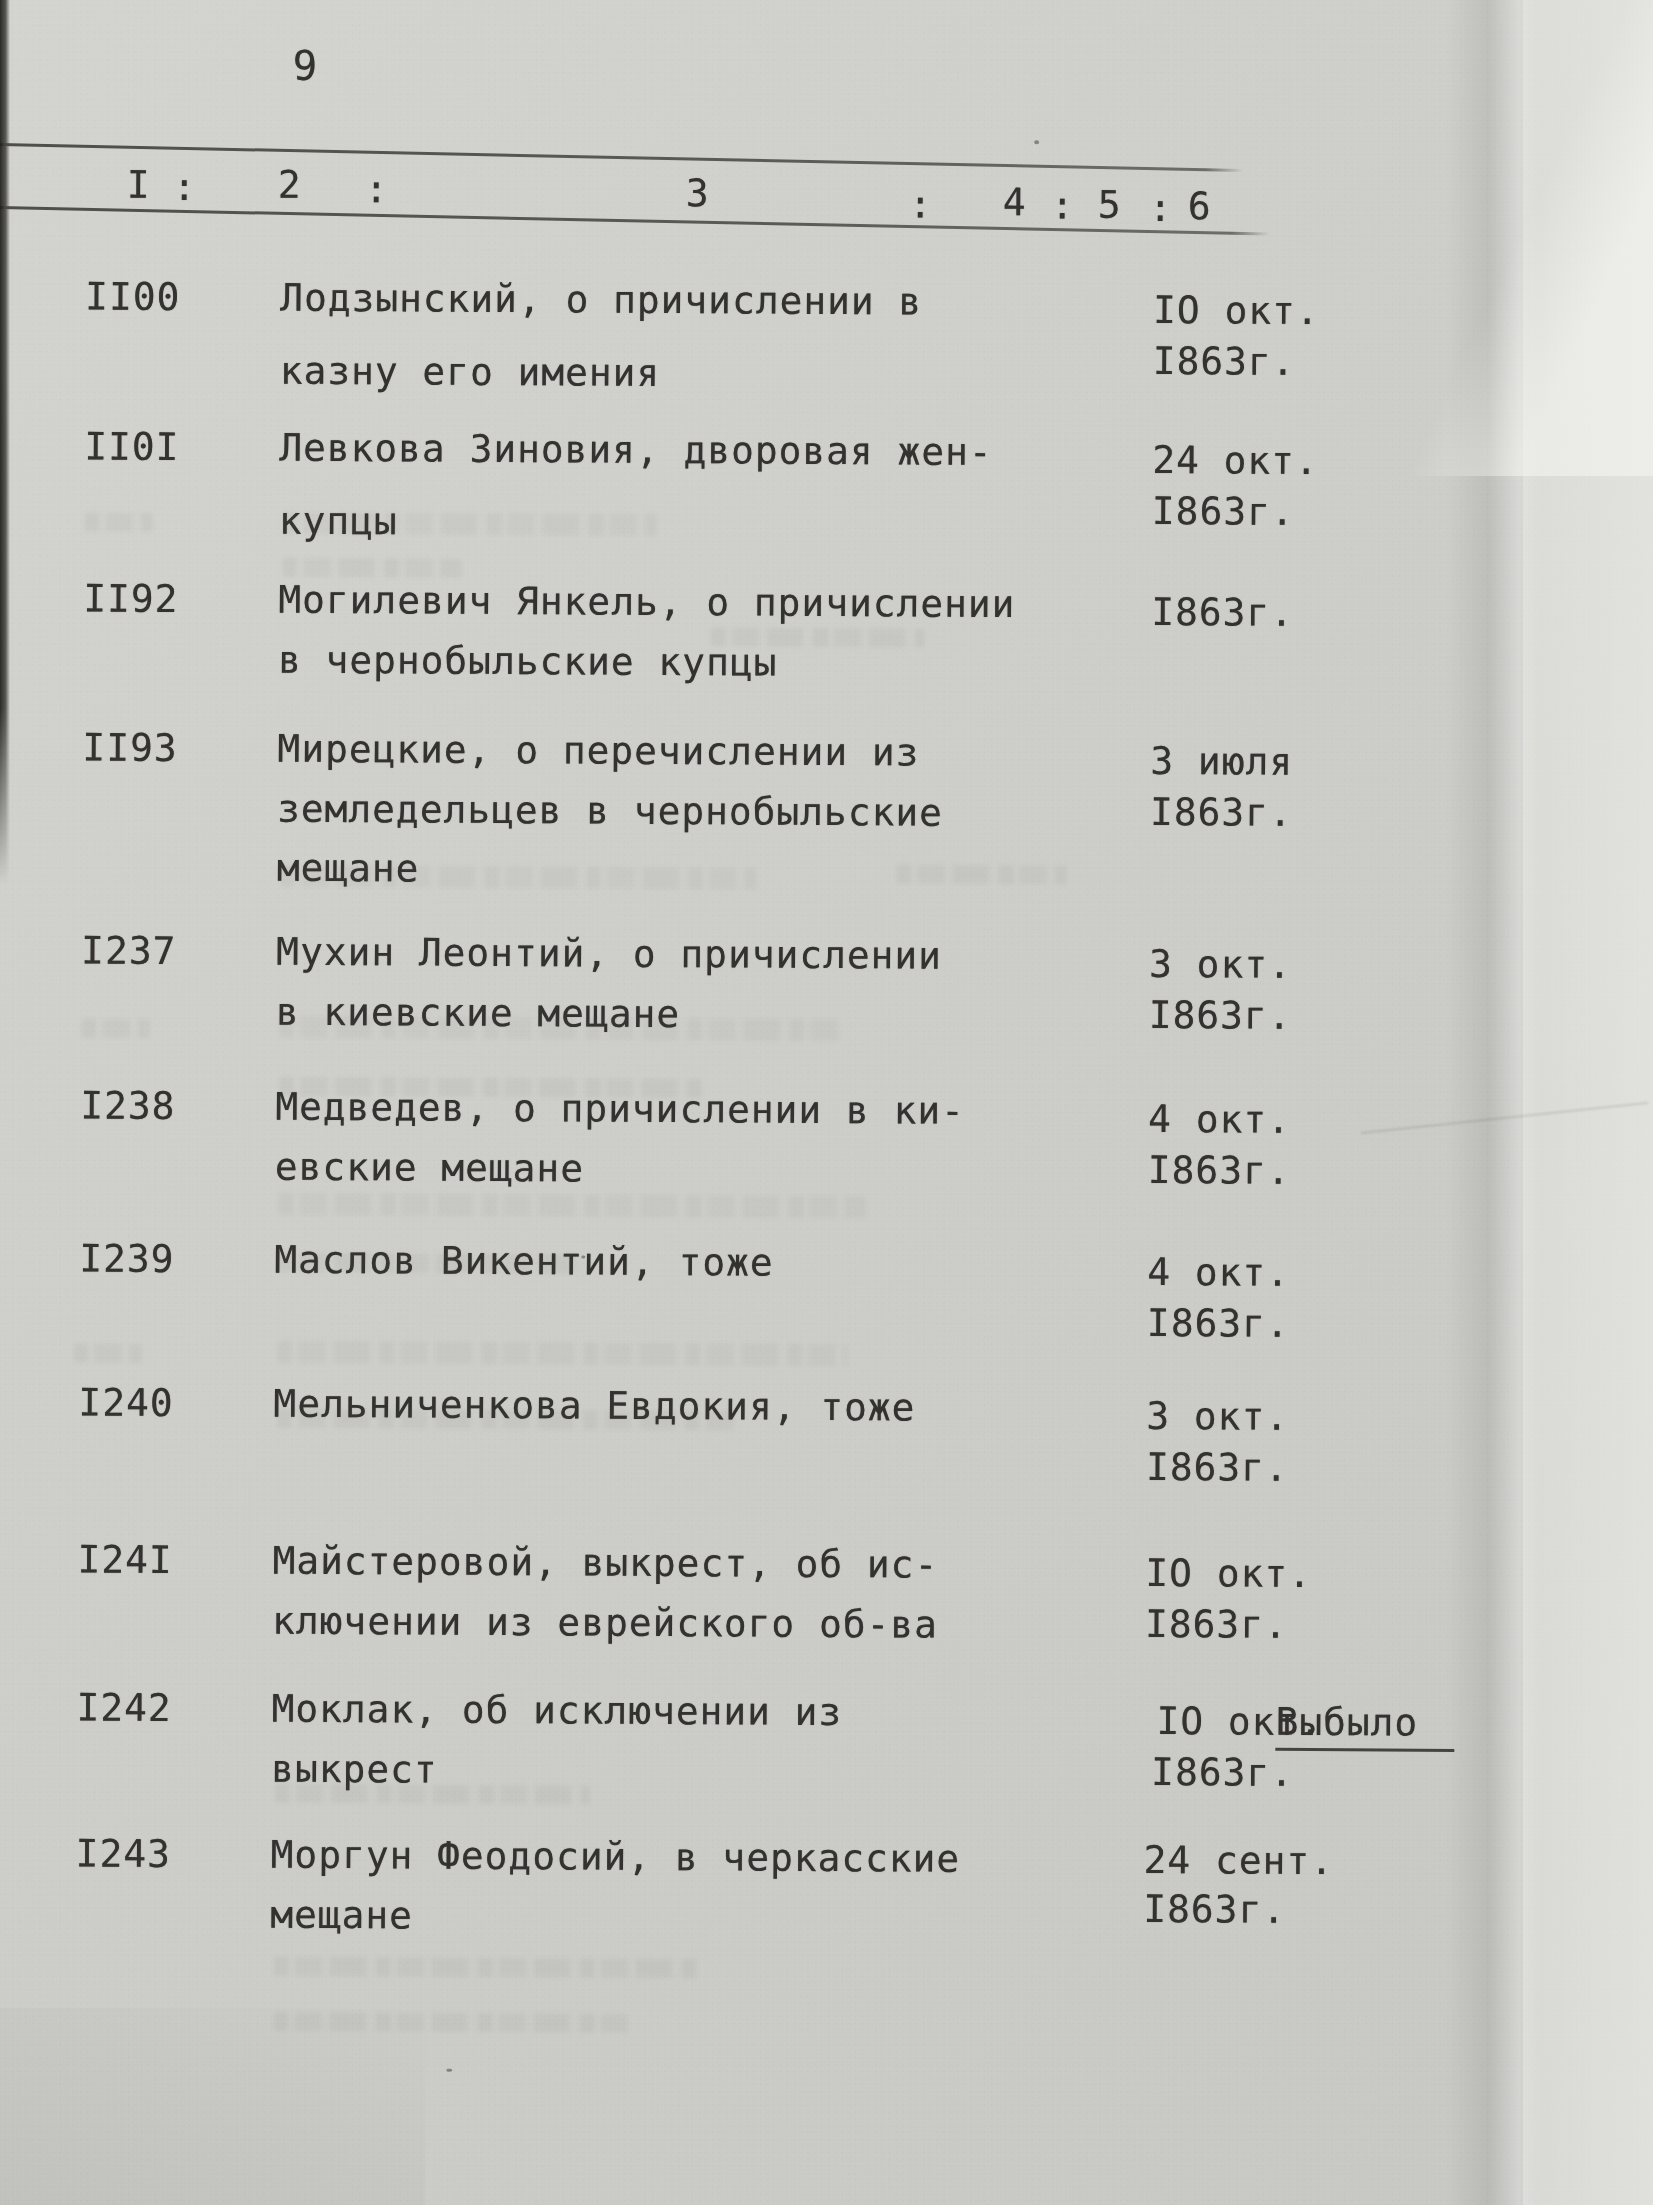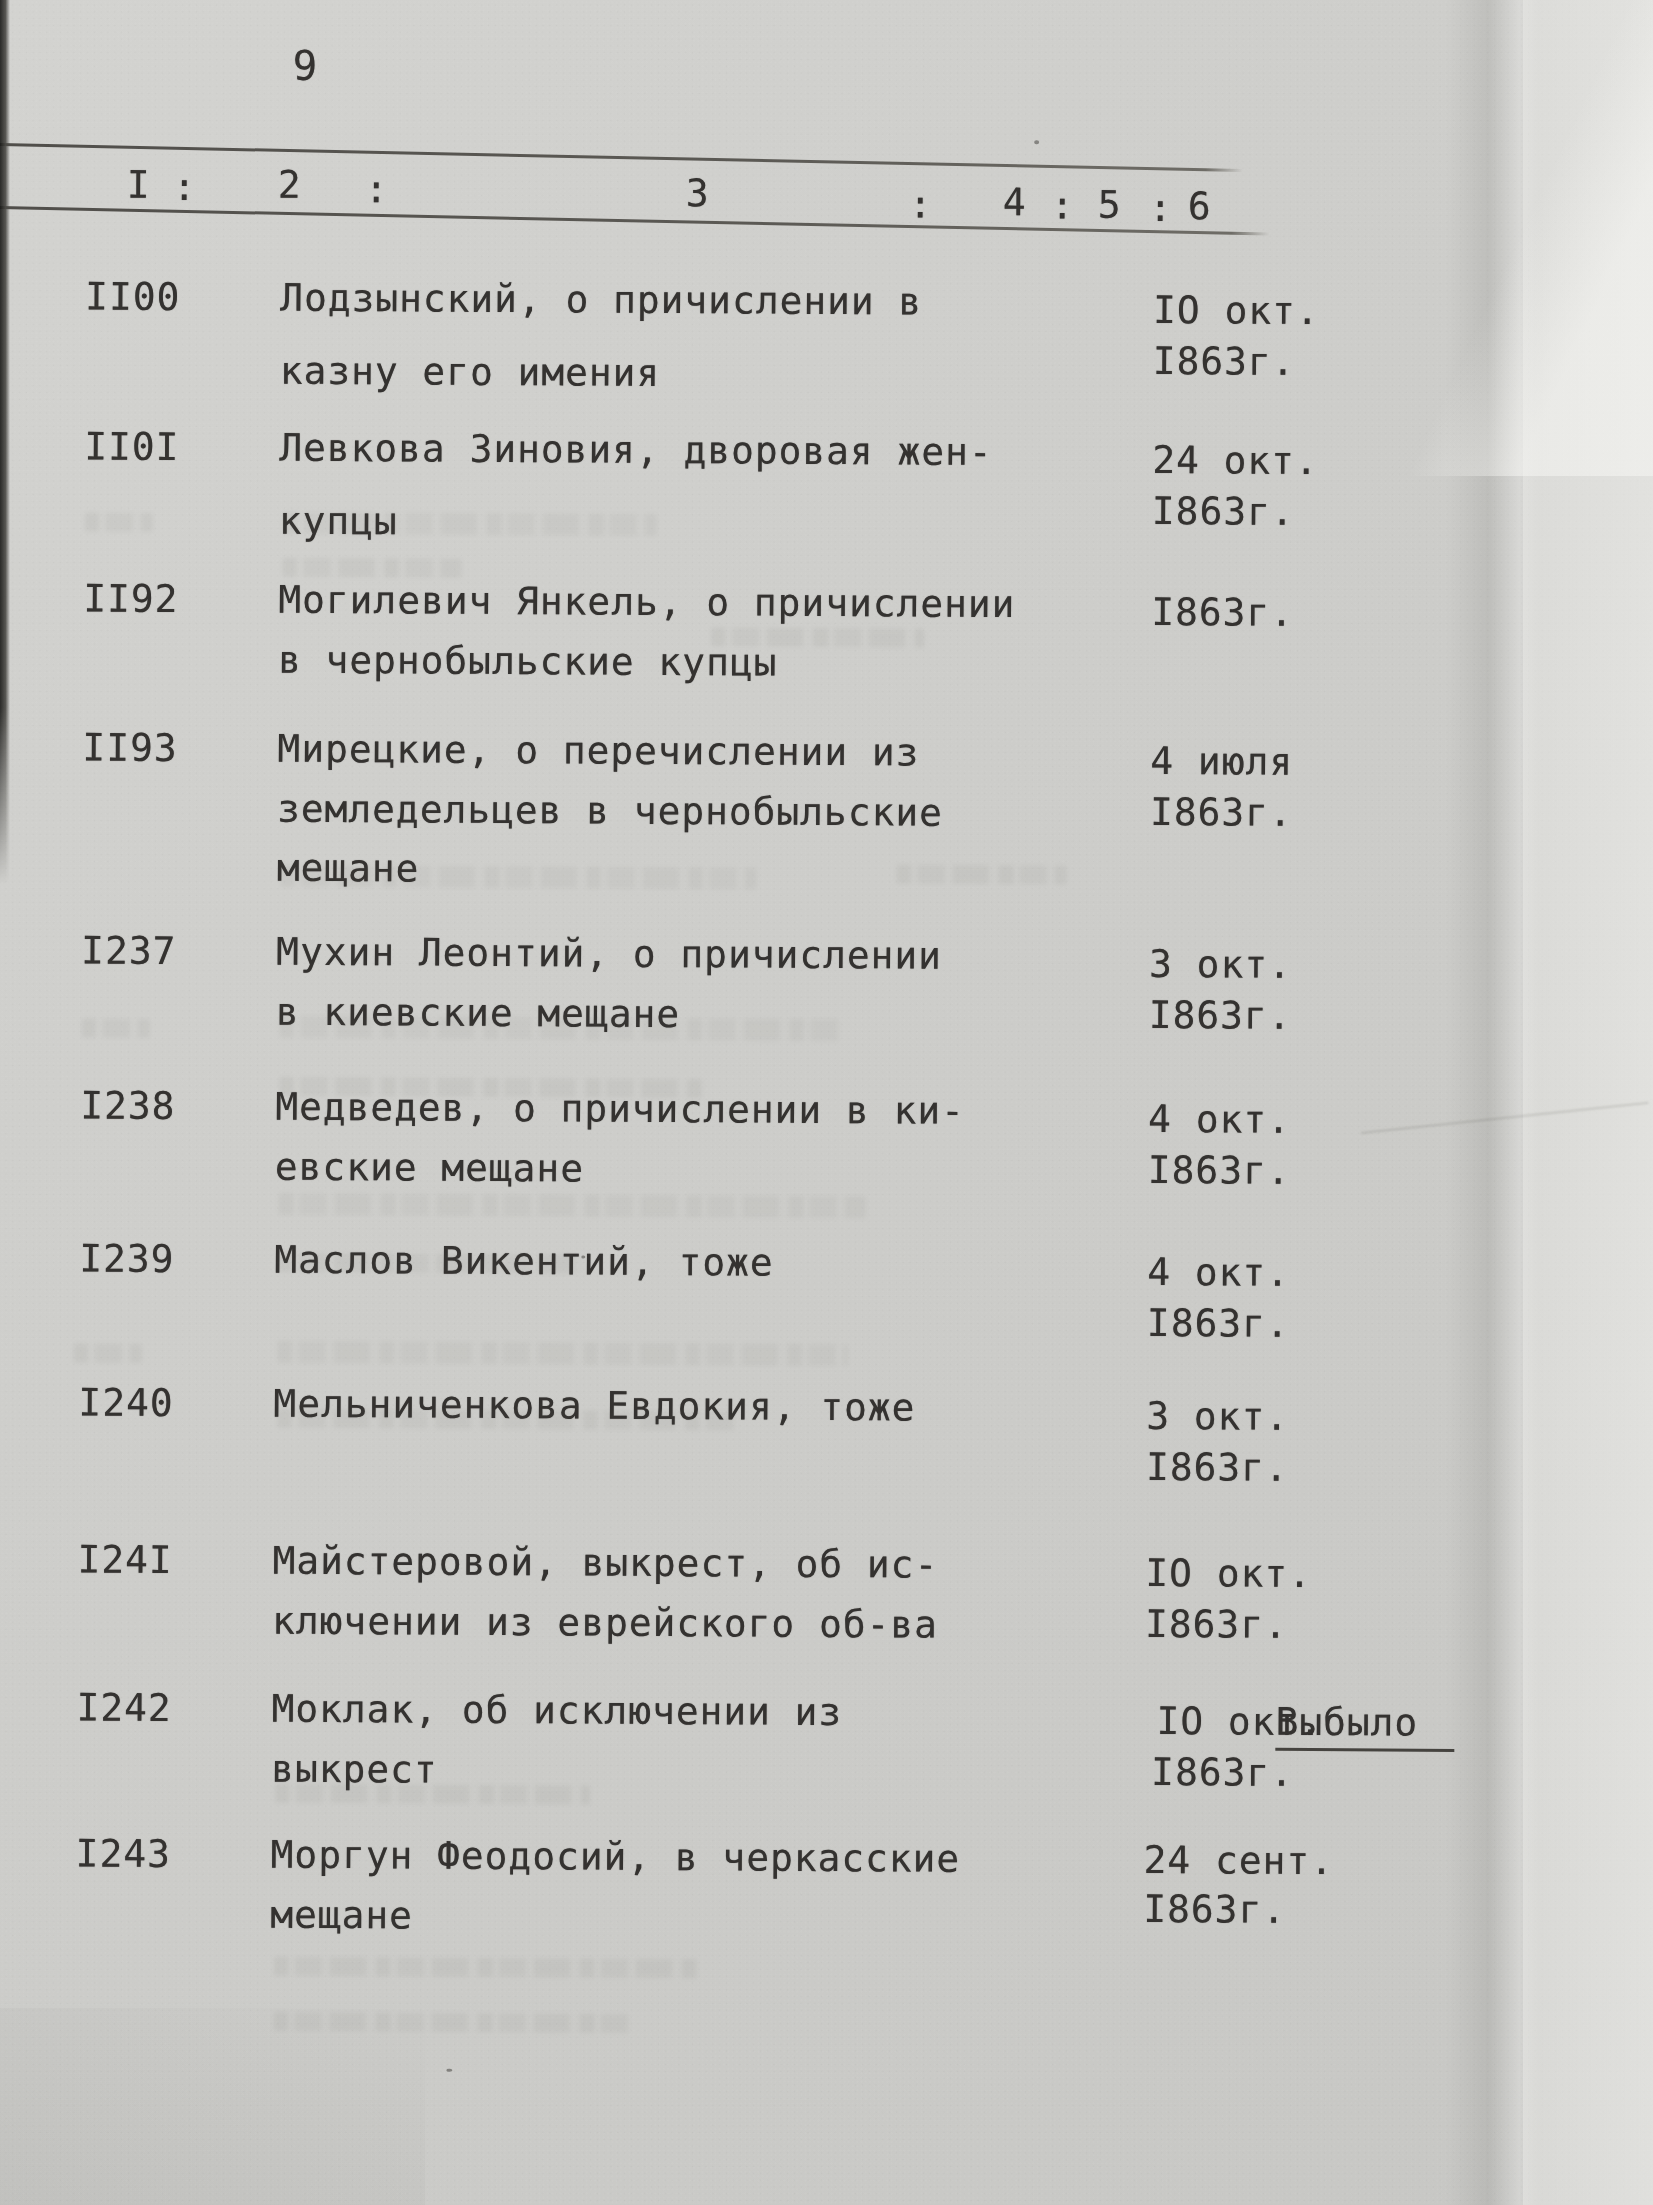--- a/index.html
+++ b/index.html
@@ -139,21 +139,21 @@
     <span class="txt dline0">Могилевич Янкель, о причислении</span>
     <span class="txt dline1t">в чернобыльские купцы</span>
     <span class="txt date0">I863г.</span>
   </div>
 
   <div class="row" style="top:728px;">
     <span class="txt no">II93</span>
     <span class="txt dline0">Мирецкие, о перечислении из</span>
     <span class="txt dline1t">земледельцев в чернобыльские</span>
     <span class="txt dline2t">мещане</span>
-    <span class="txt date0">4 июля</span>
+    <span class="txt date0">3 июля</span>
     <span class="txt date1">I863г.</span>
   </div>
 
   <div class="row" style="top:931px;">
     <span class="txt no">I237</span>
     <span class="txt dline0">Мухин Леонтий, о причислении</span>
     <span class="txt dline1t">в киевские мещане</span>
     <span class="txt date0">3 окт.</span>
     <span class="txt date1">I863г.</span>
   </div>

